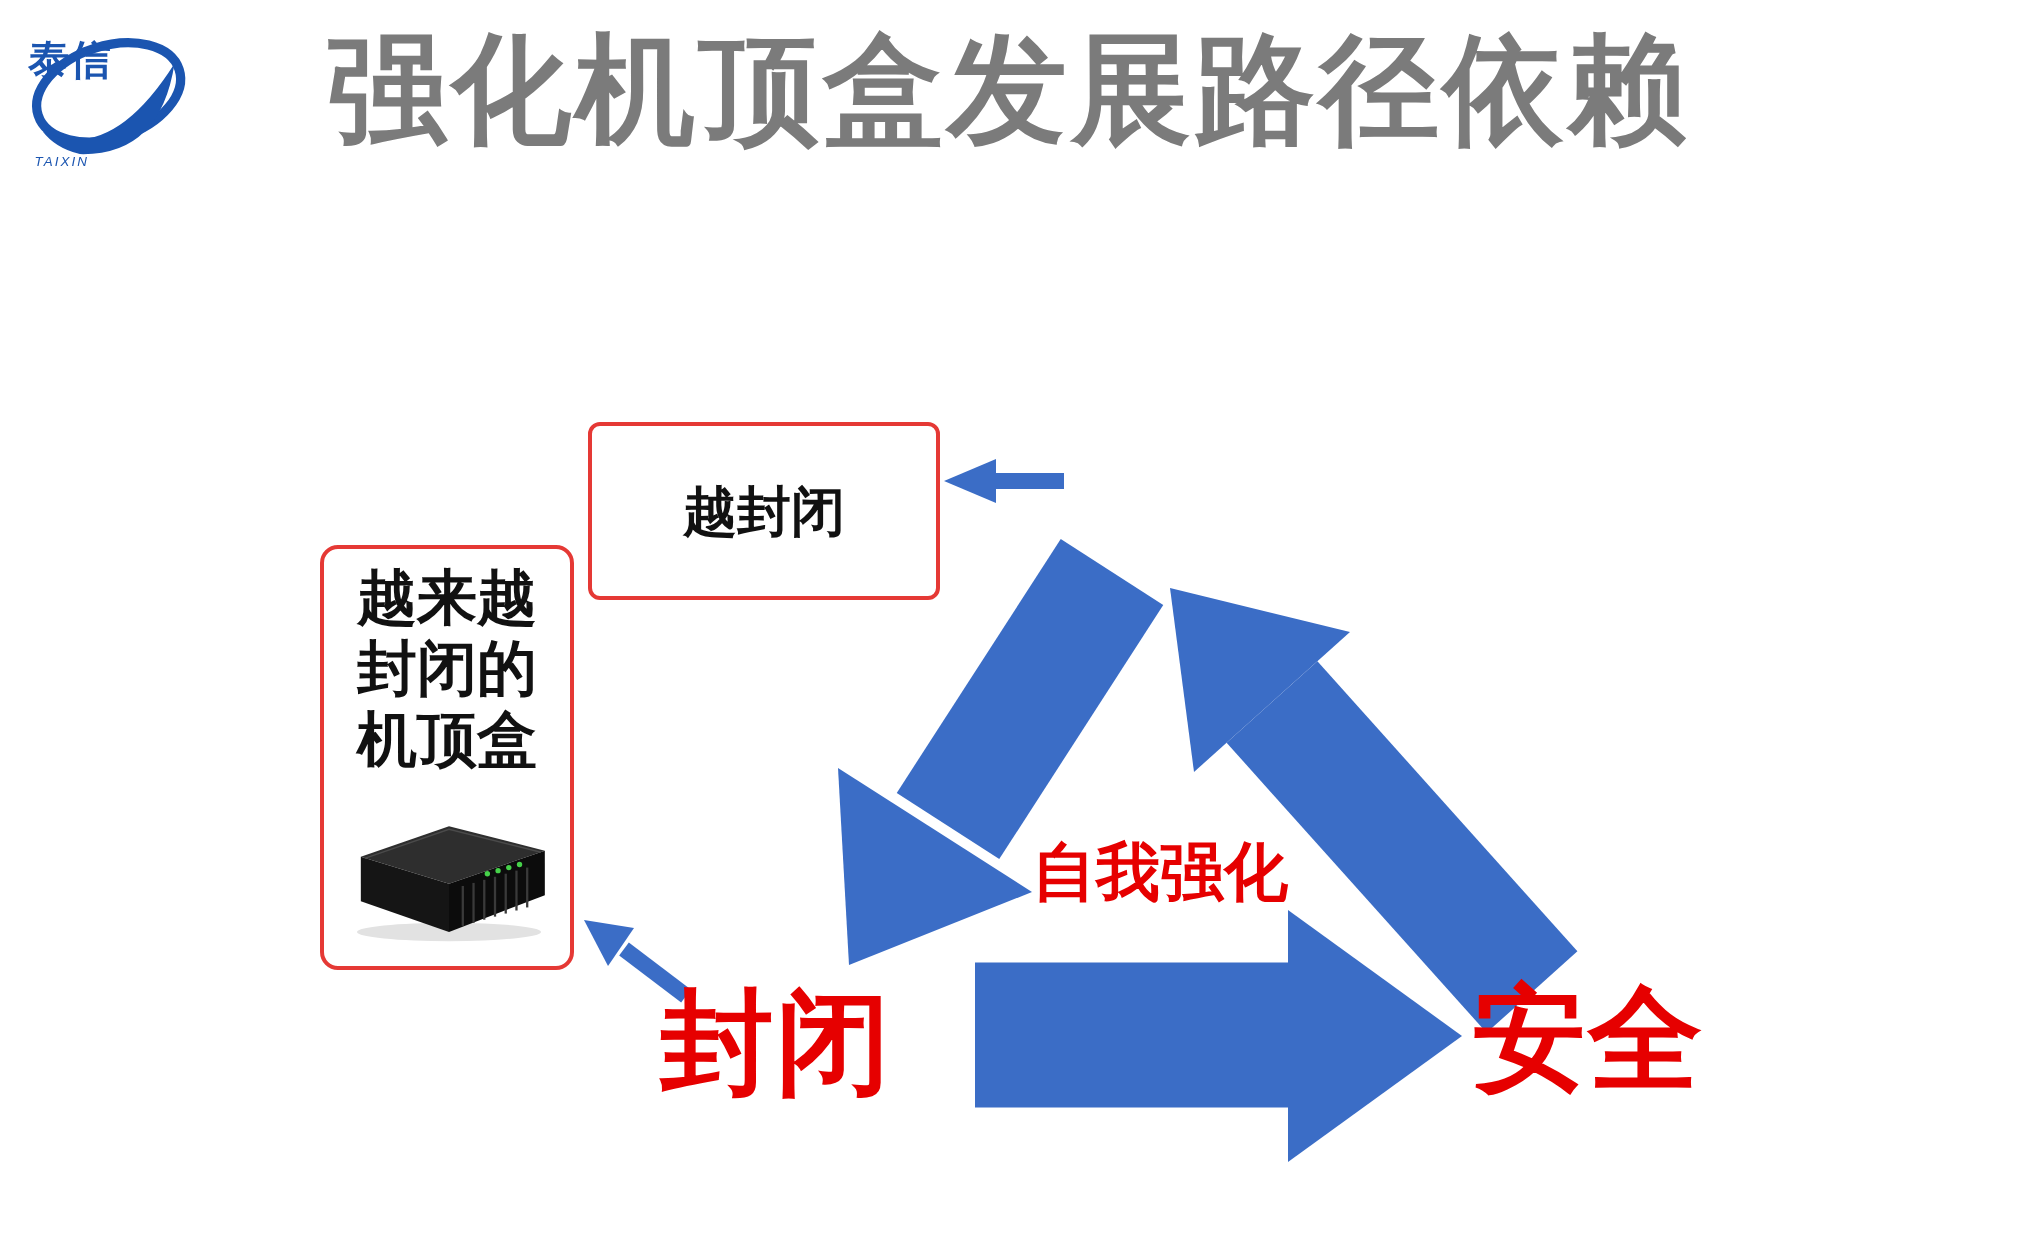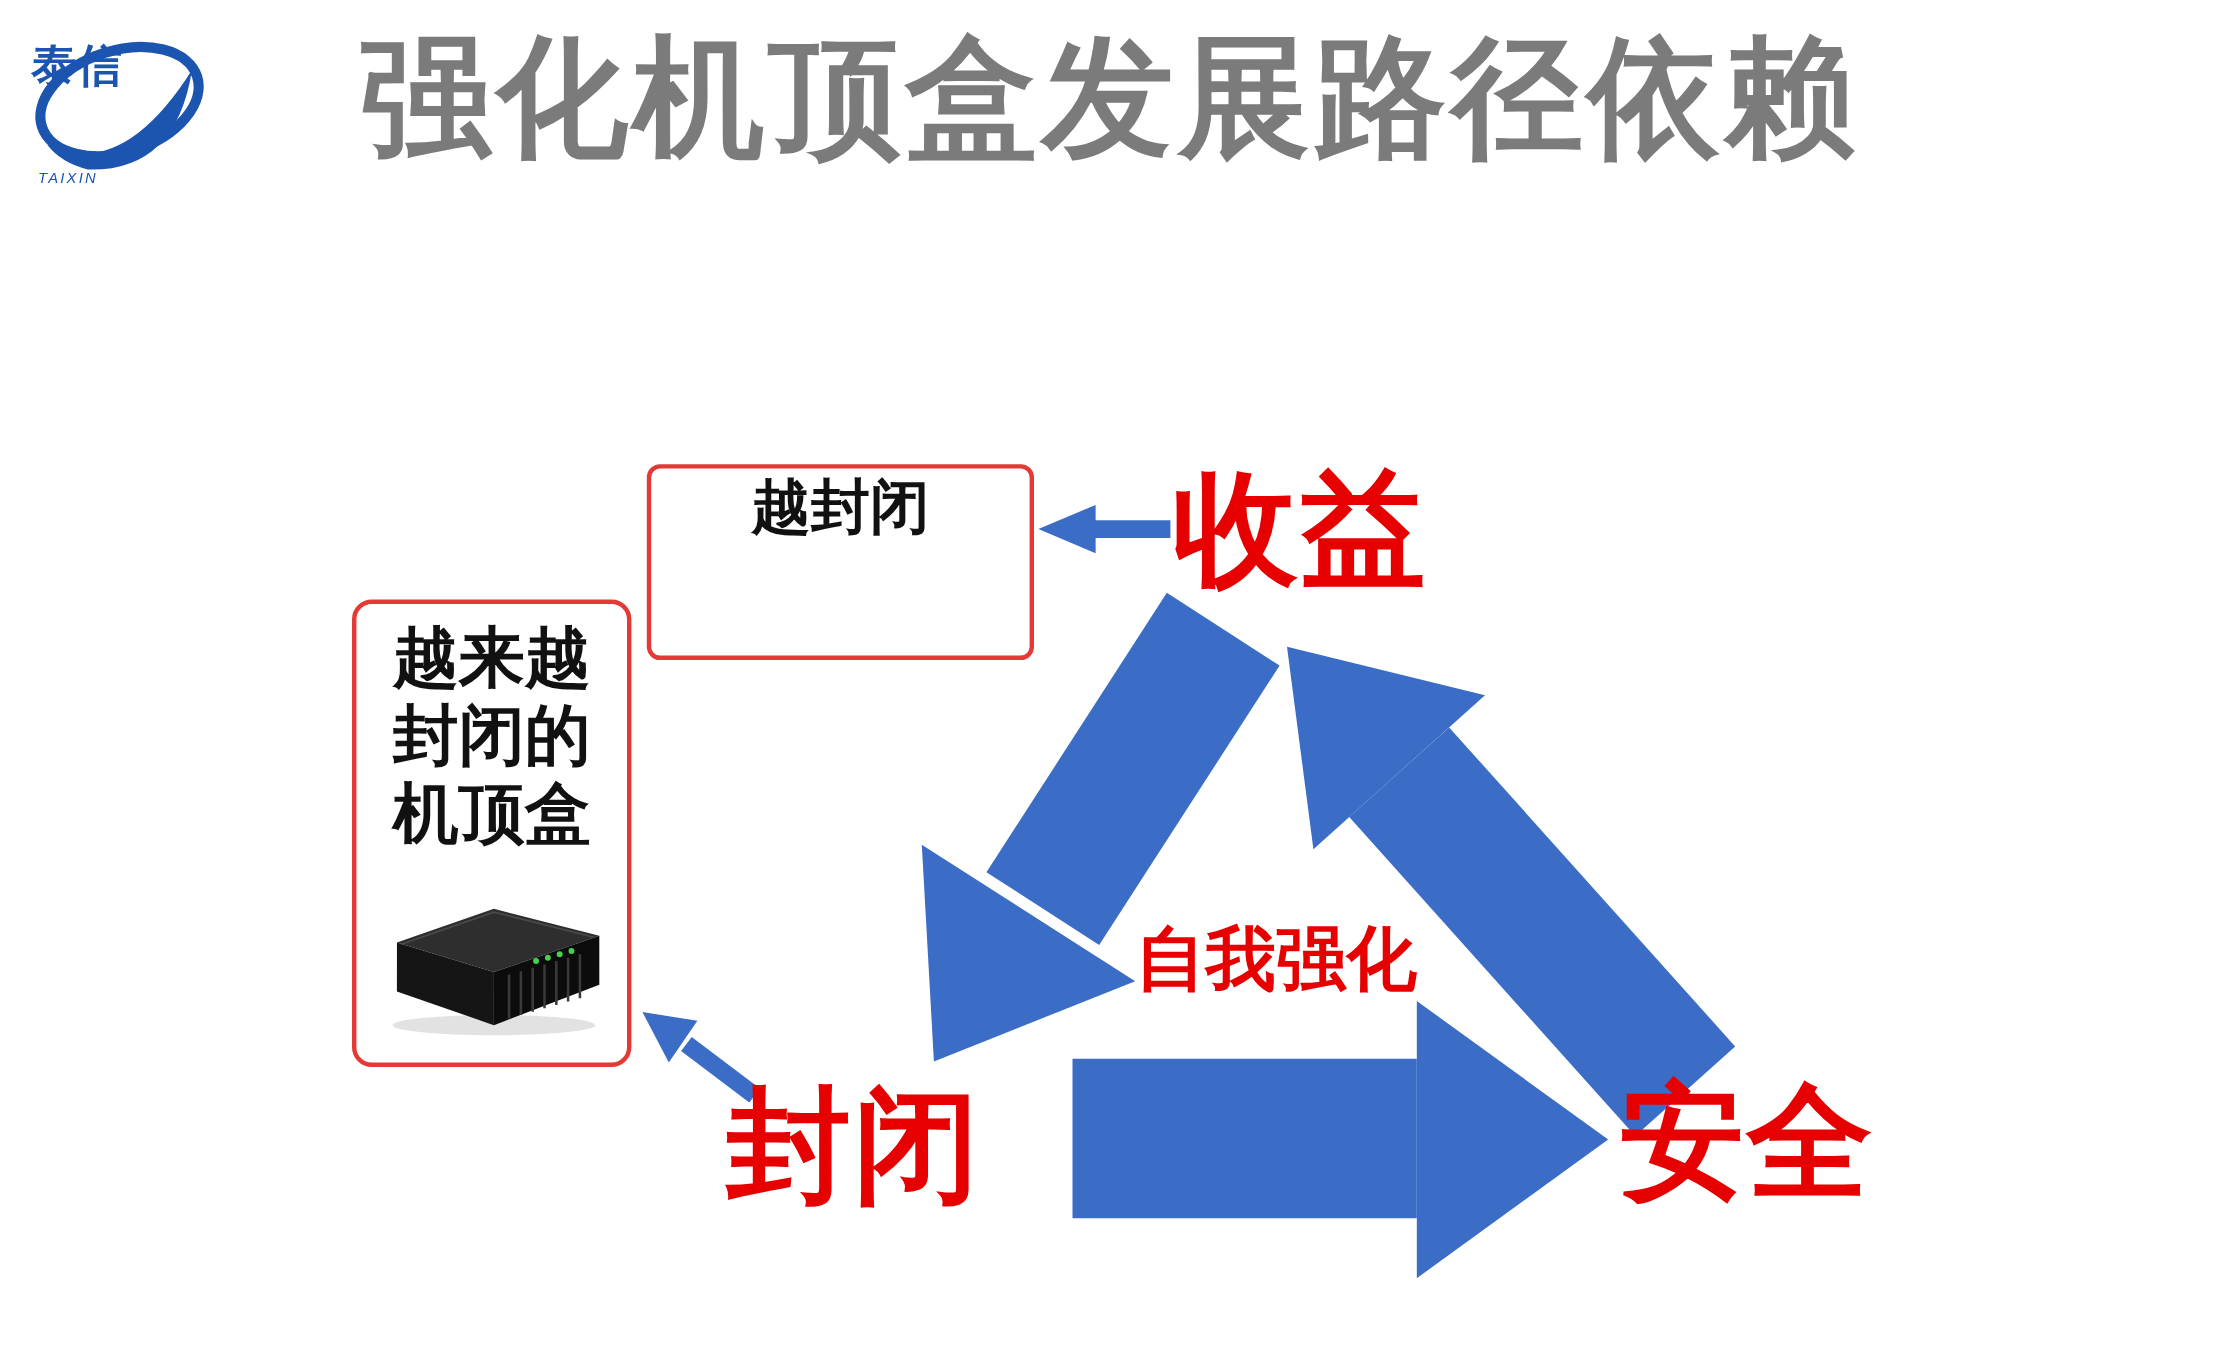--- a/index.html
+++ b/index.html
@@ -4,21 +4,21 @@
 <style>
   * { margin:0; padding:0; box-sizing:border-box; }
   html,body { background:#ffffff; }
   body { font-family:"Liberation Sans","DejaVu Sans",sans-serif; }
   .slide { position:relative; width:2018px; height:1238px; background:#ffffff; overflow:hidden;padding-left:30px; }
   .header { position:absolute; top:22px; left:0; right:0; text-align:center; }
   .title-line { color:var(--title-gray,#7b7b7b); font-weight:900; font-size:120px; line-height:1.12; letter-spacing:4px; }
   .red-node { position:absolute; color:var(--node-red,#e60000); font-weight:900; font-size:114px; line-height:1; letter-spacing:2px; white-space:nowrap; }
   .center-label { position:absolute; color:var(--node-red,#e60000); font-weight:900; font-size:64px; line-height:1; white-space:nowrap; }
   .callout { position:absolute; border:4px solid var(--callout-border,#e53935); border-radius:12px; background:#ffffff; color:#111; font-weight:900; text-align:center; }
-  .callout-revenue { left:588px; top:422px; width:352px; height:178px; display:flex; flex-direction:row; justify-content:center; font-size:54px; line-height:1.3; }
+  .callout-revenue { left:588px; top:422px; width:352px; height:178px; display:flex; flex-direction:column; justify-content:center; font-size:54px; line-height:1.3; }
   .callout-stb { left:320px; top:545px; width:254px; height:425px; padding-top:14px; font-size:60px; line-height:1.18;border-radius:18px; }
   .device-wrap { position:absolute; left:10px; bottom:6px; width:230px; height:168px; }
   .arrow-layer { position:absolute; left:0; top:0; width:2018px; height:1238px; pointer-events:none; }
   .arrow-fill { fill:var(--arrow-blue,#3b6dc6); }
   .arrow-stroke { stroke:var(--arrow-blue,#3b6dc6); fill:none; }
   .logo { position:absolute; left:16px; top:10px; width:175px; height:175px; }
 </style>
 </head>
 <body>
 
@@ -82,18 +82,17 @@
           <circle cx="200" cy="92" r="3.5"></circle>
           <circle cx="214" cy="88" r="3.5"></circle>
           <circle cx="228" cy="84" r="3.5"></circle>
           <circle cx="242" cy="80" r="3.5"></circle>
         </g>
         <path d="M40,72 L150,34 L270,64" fill="none" stroke="#4a4a4a" stroke-width="2"></path>
       </svg>
     </div>
   </div>
 
-  <div class="red-node" style="left:1066px; top:425px;">收益</div>
   <div class="red-node" style="left:660px; top:986px;">封闭</div>
   <div class="red-node" style="left:1472px; top:982px;">安全</div>
   <div class="center-label" style="left:1032px; top:840px;">自我强化</div>
 
 </div>
 
 </body></html>

